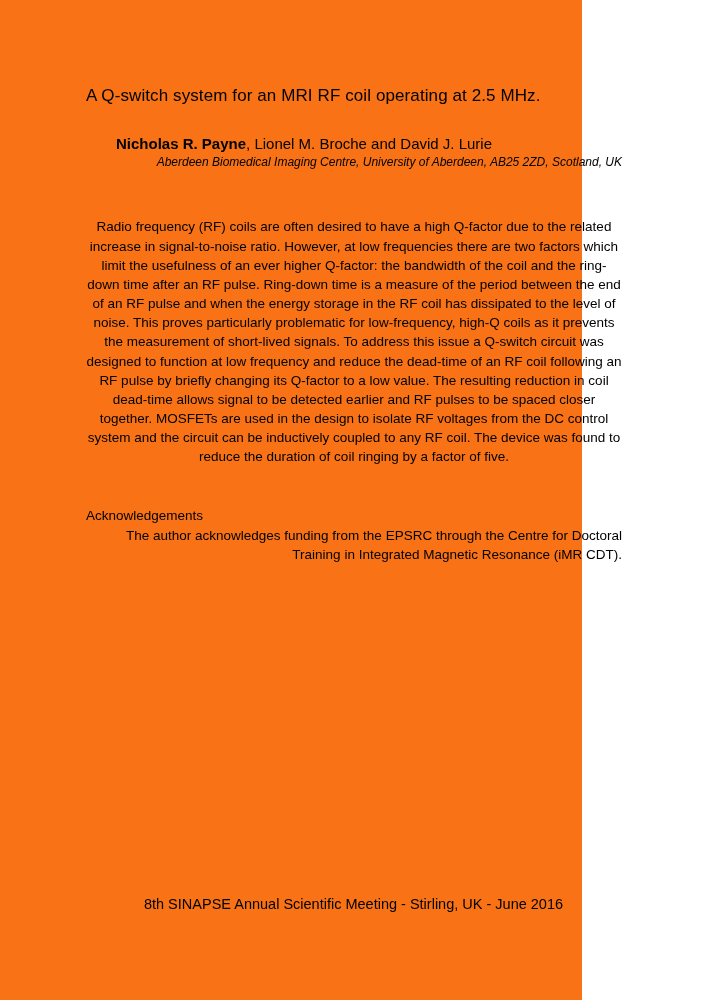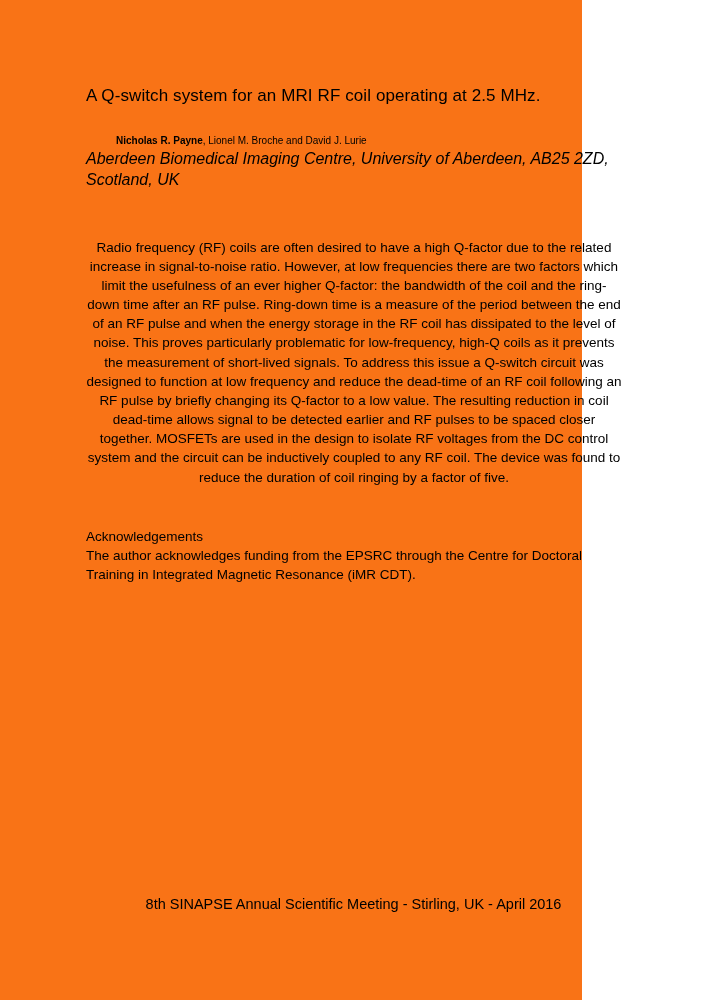--- a/index.html
+++ b/index.html
@@ -22,50 +22,52 @@
     top: 86px;
     width: 536px;
   }
   .paper-title {
     font-size: 17px;
     font-weight: 400;
     margin: 0 0 28px 0;
     letter-spacing: 0.1px;
   }
   .authors {
-    font-size: 10px;
+    font-size: 15px;
     margin: 0;
     line-height: 1.35;
     padding-left: 30px;
   }
   .authors .bold {
     font-weight: 700;
   }
   .affiliation {
-    font-size: 16px;
+    font-size: 12px;
     font-style: italic;
     margin: 0 0 0 0;
     line-height: 1.35;
+    text-align: right;
   }
   .abstract {
     font-size: 13.5px;
     line-height: 1.42;
     margin: 47px 0 0 0;
     text-align: center;
   }
   .ack-heading {
     font-size: 13.5px;
     font-weight: 400;
     margin: 40px 0 0 0;
     line-height: 1.42;
   }
   .ack-body {
     font-size: 13.5px;
     line-height: 1.42;
     margin: 0;
+    text-align: right;
   }
   .footer {
     position: absolute;
     left: 0;
     top: 896px;
     width: 707px;
     text-align: center;
     font-size: 14.5px;
     color: #000000;
   }
@@ -83,14 +85,14 @@
     <p class="affiliation">Aberdeen Biomedical Imaging Centre, University of Aberdeen, AB25 2ZD, Scotland, UK</p>
 
     <p class="abstract">Radio frequency (RF) coils are often desired to have a high Q-factor due to the related increase in signal-to-noise ratio. However, at low frequencies there are two factors which limit the usefulness of an ever higher Q-factor: the bandwidth of the coil and the ring-down time after an RF pulse. Ring-down time is a measure of the period between the end of an RF pulse and when the energy storage in the RF coil has dissipated to the level of noise. This proves particularly problematic for low-frequency, high-Q coils as it prevents the measurement of short-lived signals. To address this issue a Q-switch circuit was designed to function at low frequency and reduce the dead-time of an RF coil following an RF pulse by briefly changing its Q-factor to a low value. The resulting reduction in coil dead-time allows signal to be detected earlier and RF pulses to be spaced closer together. MOSFETs are used in the design to isolate RF voltages from the DC control system and the circuit can be inductively coupled to any RF coil. The device was found to reduce the duration of coil ringing by a factor of five.</p>
 
     <p class="ack-heading">Acknowledgements</p>
 
     <p class="ack-body">The author acknowledges funding from the EPSRC through the Centre for Doctoral Training in Integrated Magnetic Resonance (iMR CDT).</p>
 
   </div>
 
-  <div class="footer">8th SINAPSE Annual Scientific Meeting - Stirling, UK - April 2016</div>
+  <div class="footer">8th SINAPSE Annual Scientific Meeting - Stirling, UK - June 2016</div>
 </div>
 
 </body></html>

